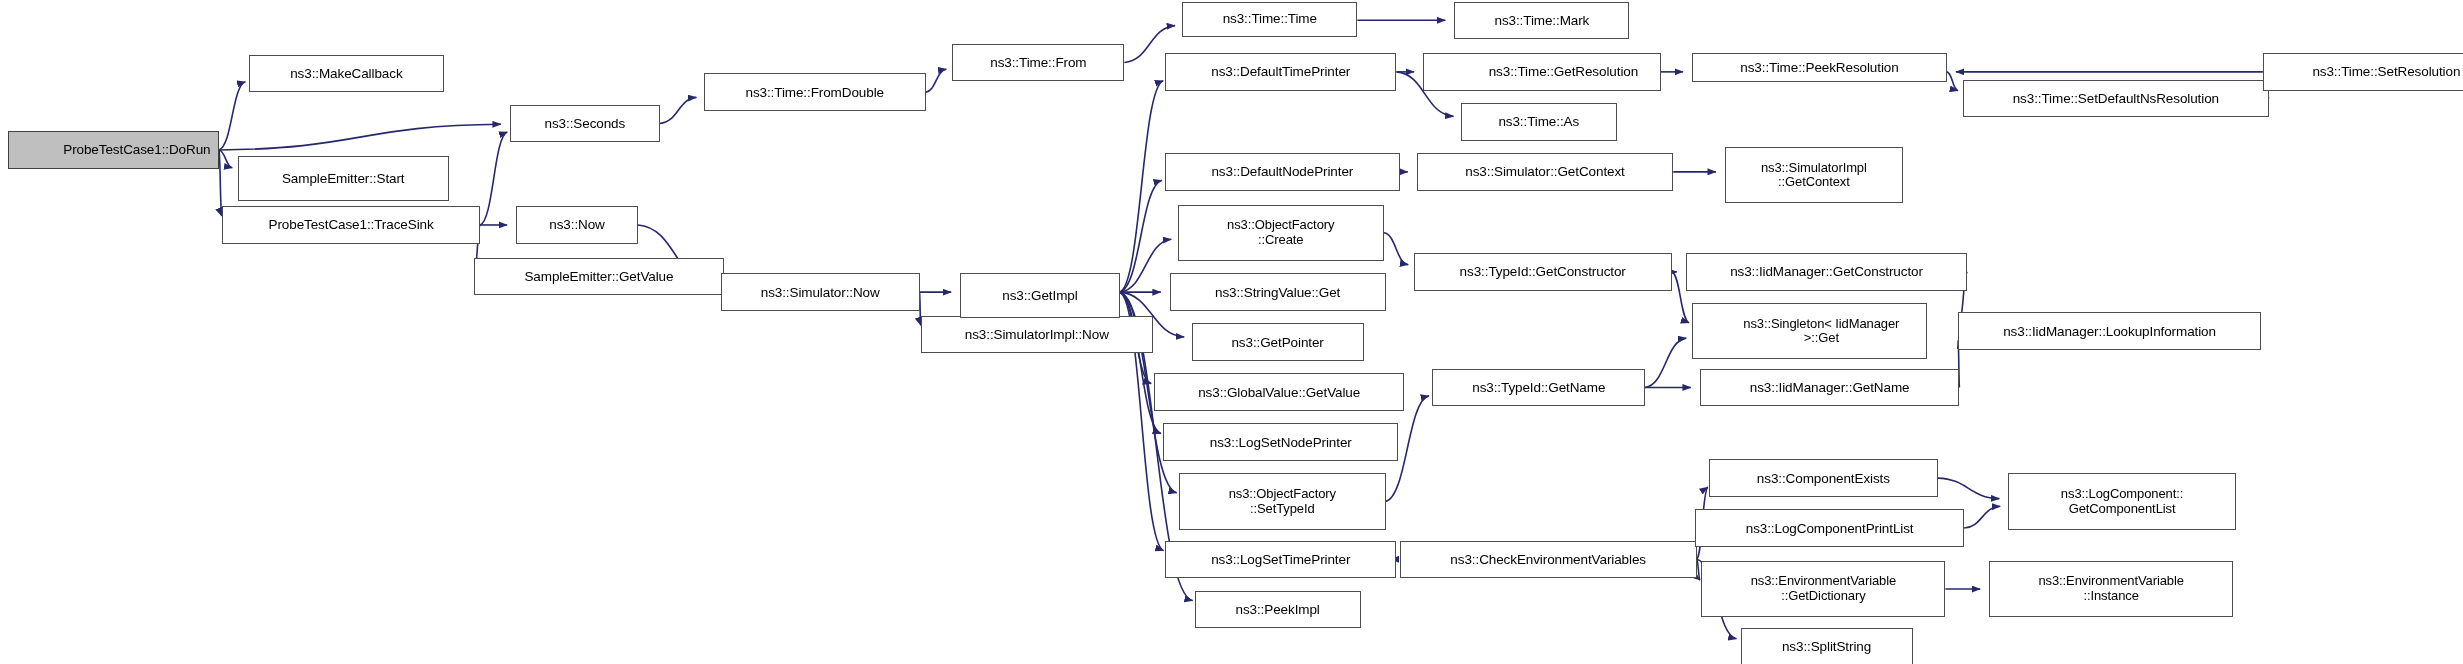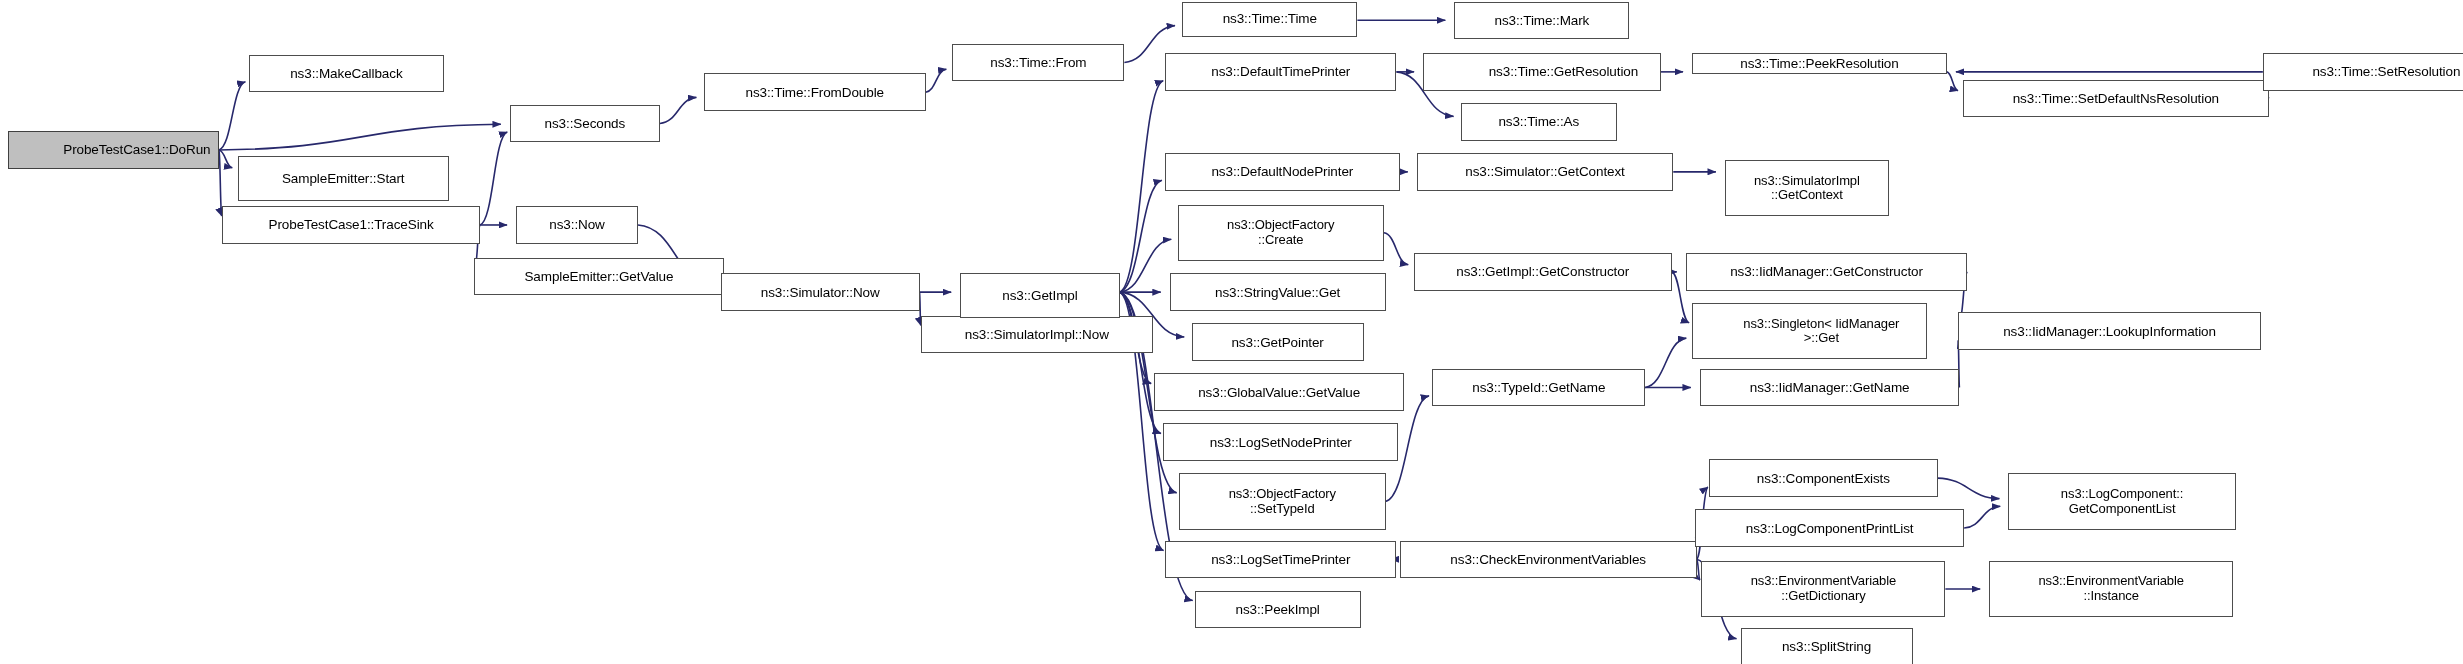--- a/index.html
+++ b/index.html
@@ -128,25 +128,25 @@
     <div class="node" style="left: 1154.09px; top: 373.402px; width: 250.21px; height: 37.4965px;">ns3::GlobalValue::GetValue</div>
     <div class="node" style="left: 1163.47px; top: 423.398px; width: 234.571px; height: 37.4965px;">ns3::LogSetNodePrinter</div>
     <div class="node" style="left: 1179.11px; top: 473.393px; width: 206.423px; height: 56.2447px; font-size: 13px;">ns3::ObjectFactory
 ::SetTypeId</div>
     <div class="node" style="left: 1165.04px; top: 540.574px; width: 231.444px; height: 37.4965px;">ns3::LogSetTimePrinter</div>
     <div class="node" style="left: 1194.75px; top: 590.569px; width: 165.764px; height: 37.4965px;">ns3::PeekImpl</div>
     <div class="node" style="left: 1454.34px; top: 1.56235px; width: 175.147px; height: 37.4965px;">ns3::Time::Mark</div>
     <div class="node" style="left: 1423.07px; top: 53.12px; width: 237.699px; height: 37.4965px; padding-left: 43px;">ns3::Time::GetResolution</div>
     <div class="node" style="left: 1460.6px; top: 103.115px; width: 156.381px; height: 37.4965px;">ns3::Time::As</div>
     <div class="node" style="left: 1416.81px; top: 153.111px; width: 256.465px; height: 37.4965px;">ns3::Simulator::GetContext</div>
-    <div class="node" style="left: 1413.68px; top: 253.101px; width: 258.029px; height: 37.4965px;">ns3::GetImpl::GetConstructor</div>
+    <div class="node" style="left: 1413.68px; top: 253.101px; width: 258.029px; height: 37.4965px;">ns3::TypeId::GetConstructor</div>
     <div class="node" style="left: 1432.45px; top: 368.715px; width: 212.678px; height: 37.4965px;">ns3::TypeId::GetName</div>
     <div class="node" style="left: 1399.61px; top: 540.574px; width: 297.124px; height: 37.4965px;">ns3::CheckEnvironmentVariables</div>
-    <div class="node" style="left: 1692.04px; top: 53.12px; width: 254.901px; height: 21px;">ns3::Time::PeekResolution</div>
-    <div class="node" style="left: 1724.88px; top: 160px; width: 164px; height: 56.2447px; font-size: 13px;">ns3::SimulatorImpl
+    <div class="node" style="left: 1692.04px; top: 53.12px; width: 254.901px; height: 29px;">ns3::Time::PeekResolution</div>
+    <div class="node" style="left: 1724.88px; top: 147px; width: 178px; height: 56.2447px; font-size: 13px;">ns3::SimulatorImpl
 ::GetContext</div>
     <div class="node" style="left: 1685.79px; top: 253.101px; width: 281.486px; height: 37.4965px;">ns3::IidManager::GetConstructor</div>
     <div class="node" style="left: 1692.04px; top: 303.096px; width: 234.571px; height: 56.2447px; font-size: 13px; padding-left: 24px;">ns3::Singleton&lt; IidManager
 &gt;::Get</div>
     <div class="node" style="left: 1699.86px; top: 368.715px; width: 259.592px; height: 37.4965px;">ns3::IidManager::GetName</div>
     <div class="node" style="left: 1709.24px; top: 459.332px; width: 228.316px; height: 37.4965px;">ns3::ComponentExists</div>
     <div class="node" style="left: 1695.17px; top: 509.327px; width: 268.975px; height: 37.4965px;">ns3::LogComponentPrintList</div>
     <div class="node" style="left: 1701.42px; top: 560.885px; width: 243.954px; height: 56.2447px; font-size: 13px;">ns3::EnvironmentVariable
 ::GetDictionary</div>
     <div class="node" style="left: 1740.52px; top: 628.066px; width: 172.019px; height: 37.4965px;">ns3::SplitString</div>

